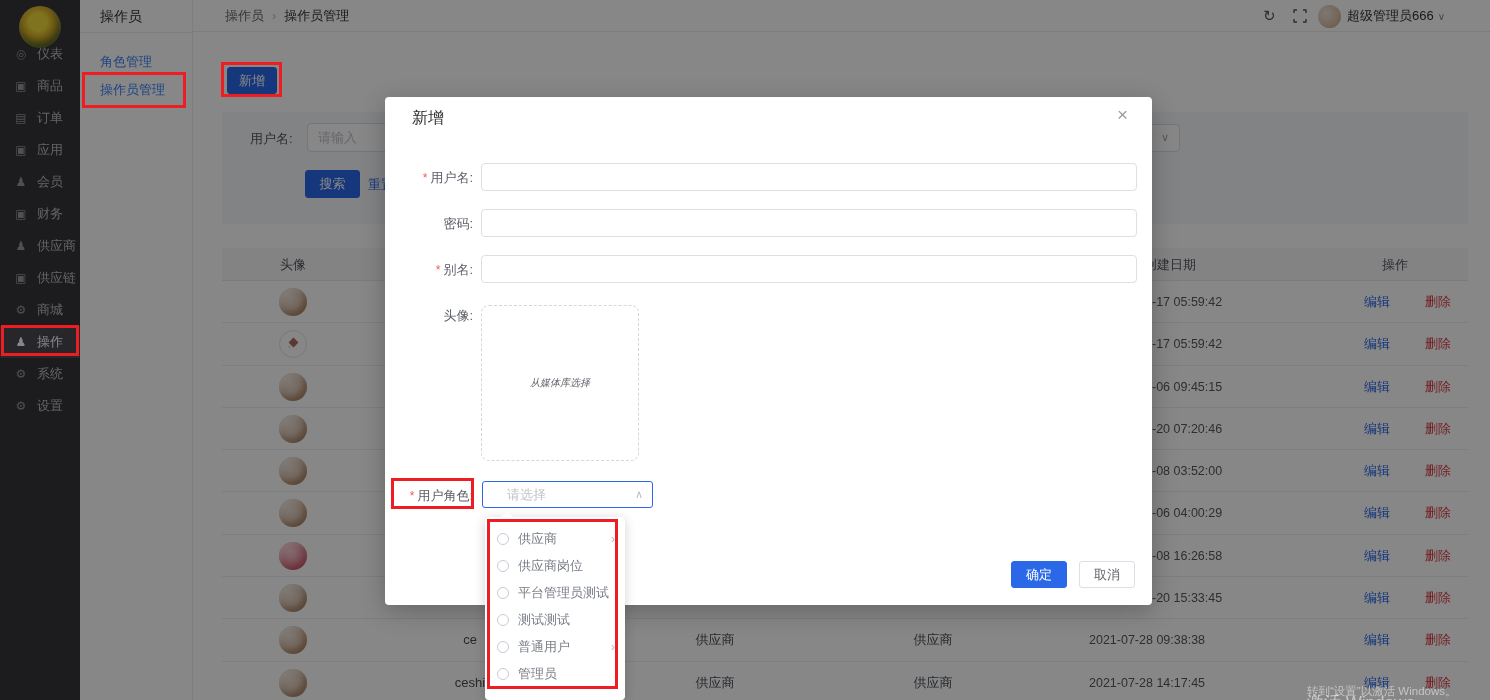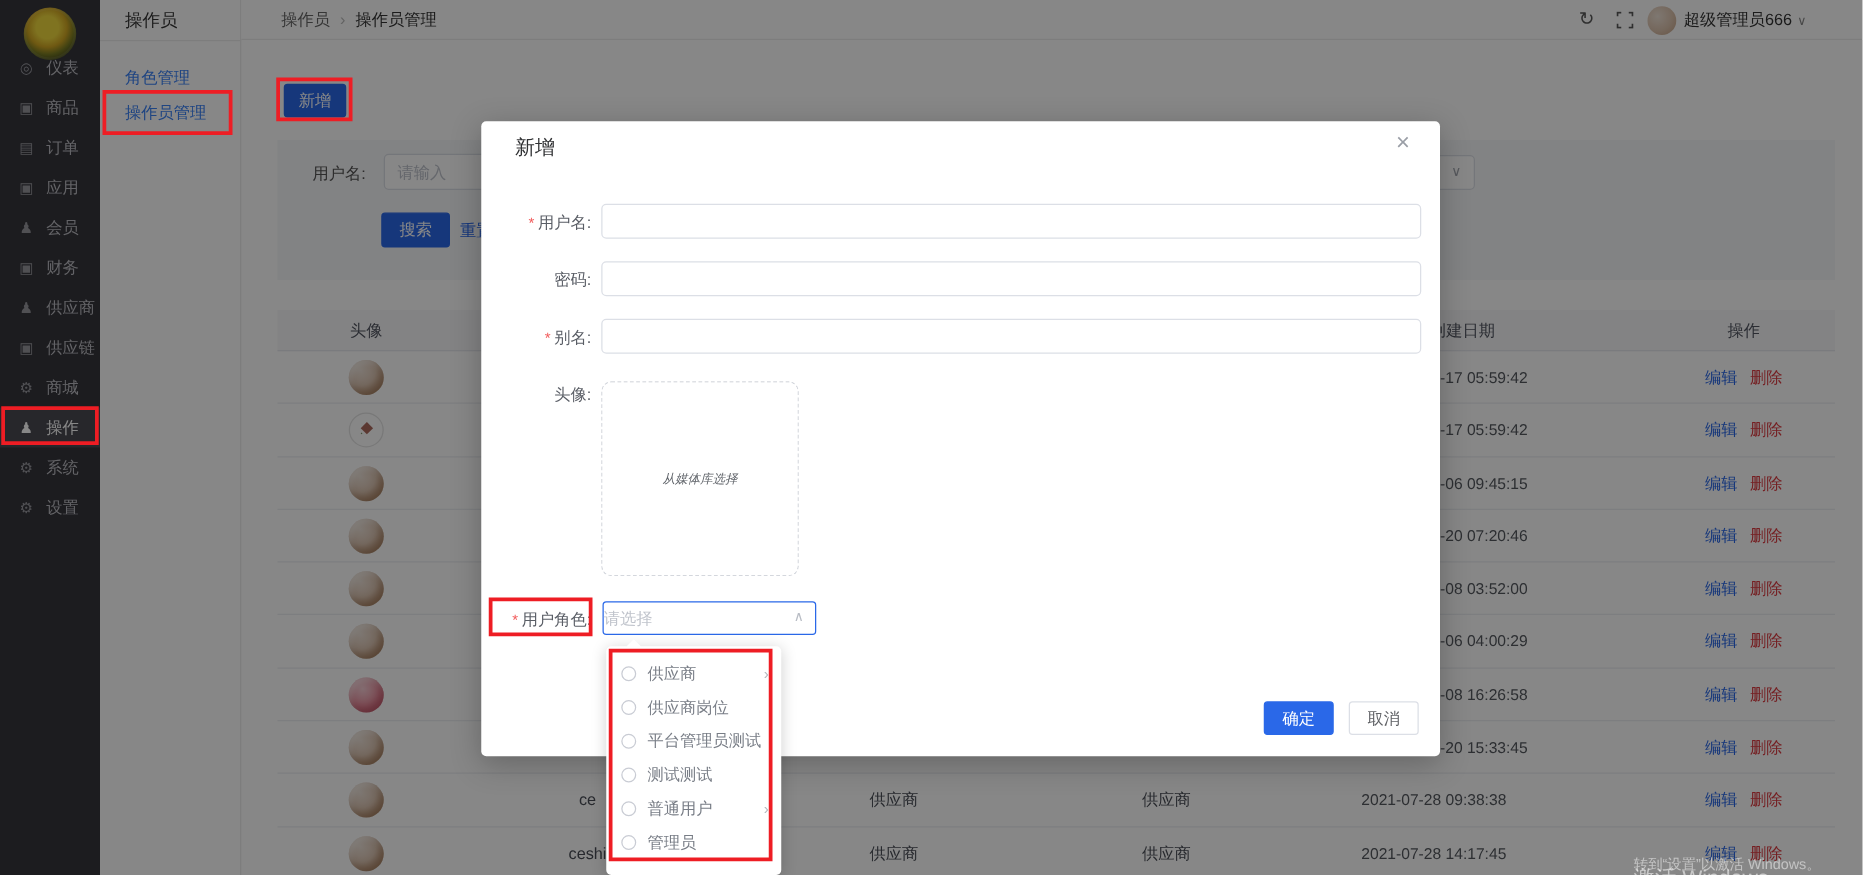--- a/index.html
+++ b/index.html
@@ -68,39 +68,39 @@
   .avatar.white-logo{background:#fff;border:1px solid #e3e3e3;}
   .avatar.white-logo::after{content:"";position:absolute;left:10px;top:8px;width:7px;height:7px;background:#ad6a5e;
         transform:rotate(45deg);box-shadow:0 6px 0 -3px #7e9a6a;}
   .c-user{left:198px;width:100px;text-align:center;}
   .c-3{left:433px;width:120px;text-align:center;}
   .c-4{left:651px;width:120px;text-align:center;}
   .c-date{font-size:12.5px;color:#55595f;}
   .c-date.full{left:867px;}
   .c-date.cut{left:930px;}
   .c-ops{left:1113px;width:120px;text-align:center;}
-  .lnk{cursor:pointer;}
+  .lnk{cursor:pointer;margin-left:25px;}
   .lnk.edit{color:var(--primary,#2a68e8);margin-right:10px;}
   .lnk.del{color:var(--danger,#dd3b41);}
 
   
   .mask{position:absolute;inset:0;background:rgba(0,0,0,0.47);z-index:40;}
 
   
   .modal{position:absolute;left:385px;top:97px;width:767px;height:508px;background:#fff;border-radius:4px;
          box-shadow:0 6px 24px rgba(0,0,0,.25);z-index:50;}
   .m-title{position:absolute;left:27px;top:11px;font-size:16px;color:#303133;}
   .m-close{position:absolute;right:24px;top:8px;font-size:19px;color:#9a9ea6;cursor:pointer;line-height:1;}
   .f-label{position:absolute;left:0;width:88px;text-align:right;font-size:13px;color:#5a5e66;}
   .f-label .req{color:#f25b5b;margin-right:3px;font-size:12px;}
   .m-input{position:absolute;left:96px;width:656px;height:28px;border:1px solid #dcdfe6;border-radius:4px;background:#fff;}
   .media-box{position:absolute;left:96px;top:208px;width:158px;height:156px;border:1px dashed #d4d7dd;border-radius:8px;
              display:flex;align-items:center;justify-content:center;color:#5f6369;font-size:10px;cursor:pointer;font-style:italic;}
   .role-select{position:absolute;left:97px;top:384px;width:171px;height:27px;border:1px solid var(--primary,#2a68e8);
-               border-radius:3px;background:#fff;line-height:25px;padding-left:0;color:#c0c4cc;cursor:pointer;}
+               border-radius:3px;background:#fff;line-height:25px;padding-left:24px;color:#c0c4cc;cursor:pointer;}
   .role-select .chev{position:absolute;right:9px;top:0;color:#b9bdc5;font-size:11px;}
   .m-confirm{position:absolute;left:626px;top:464px;width:56px;height:27px;line-height:25px;font-size:13px;}
   .m-cancel{position:absolute;left:694px;top:464px;width:56px;height:27px;line-height:25px;font-size:13px;}
 
   
   .popup{position:absolute;left:485px;top:517px;width:140px;height:183px;background:#fff;border-radius:4px;
          box-shadow:0 2px 12px rgba(0,0,0,.18);z-index:60;padding-top:8px;}
   .popup::before{content:"";position:absolute;left:18px;top:-4px;width:8px;height:8px;background:#fff;transform:rotate(45deg);}
   .opt{height:27px;display:flex;align-items:center;padding:0 10px 0 12px;cursor:pointer;}
   .opt .radio{width:12px;height:12px;border:1px solid #c9ccd4;border-radius:50%;background:#fff;flex:none;}

